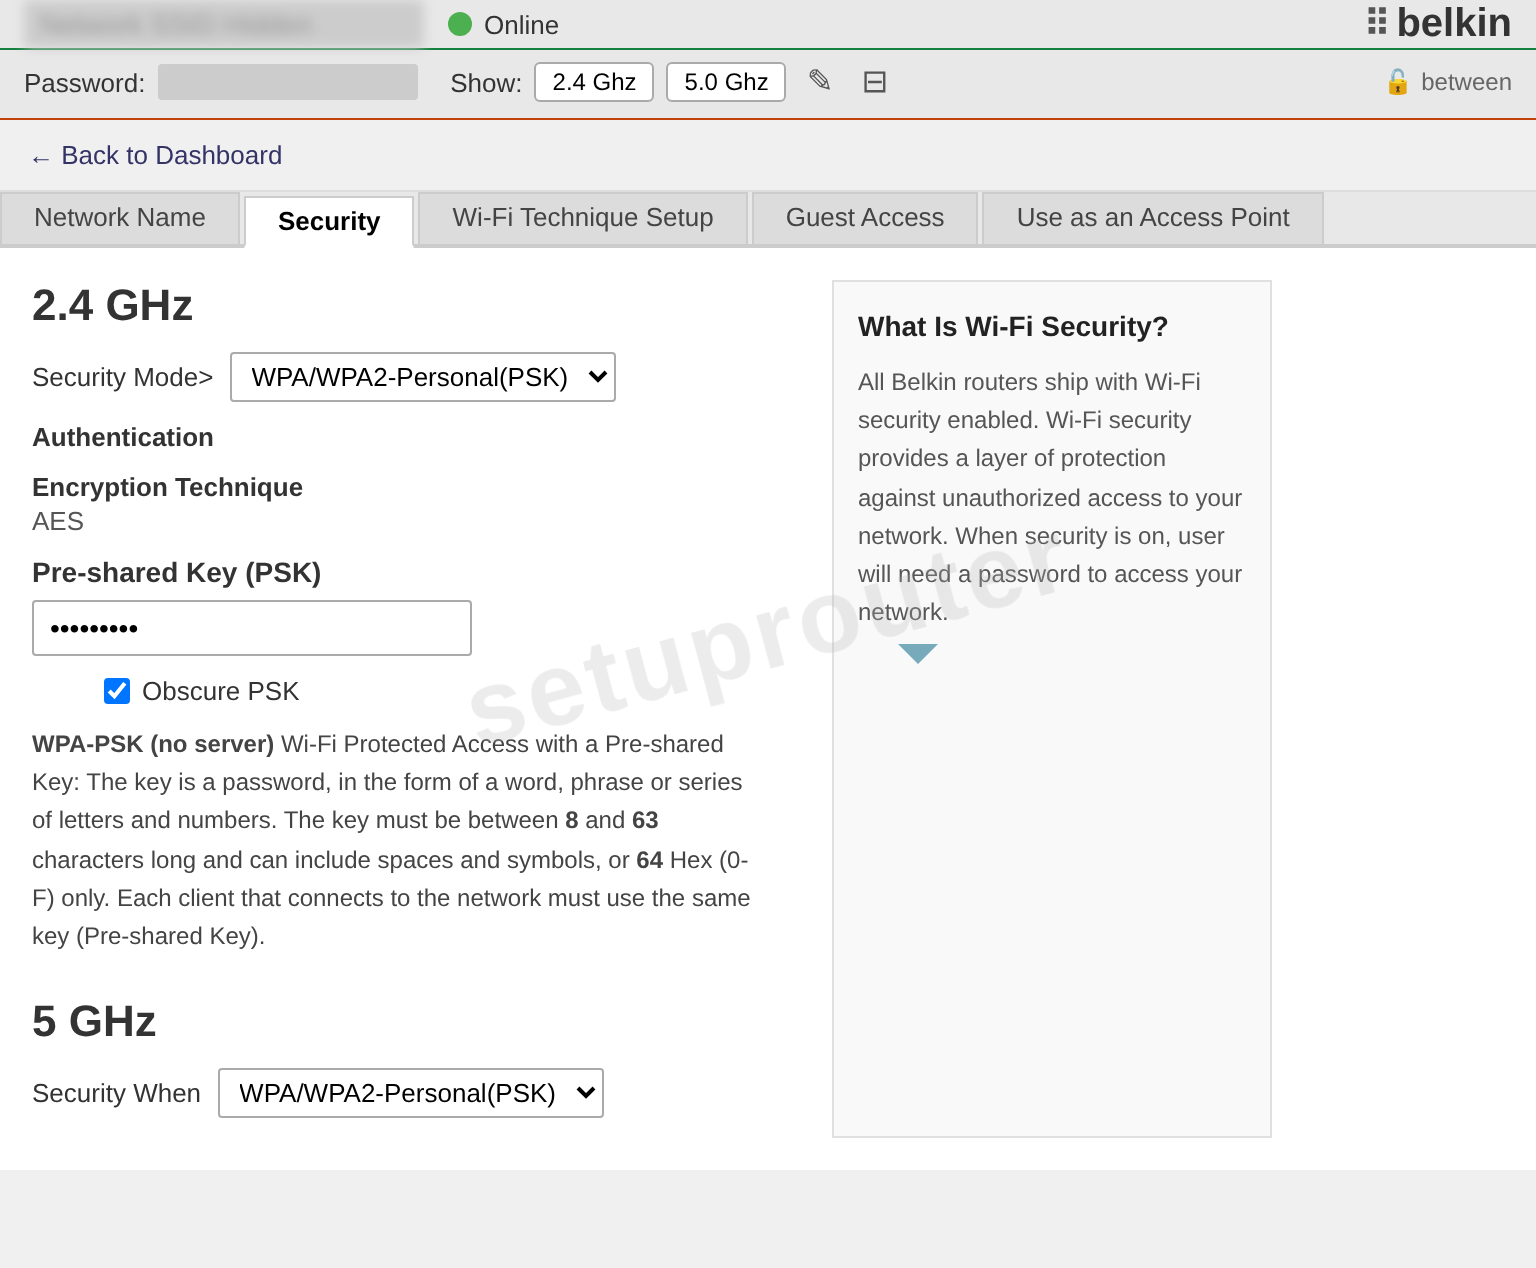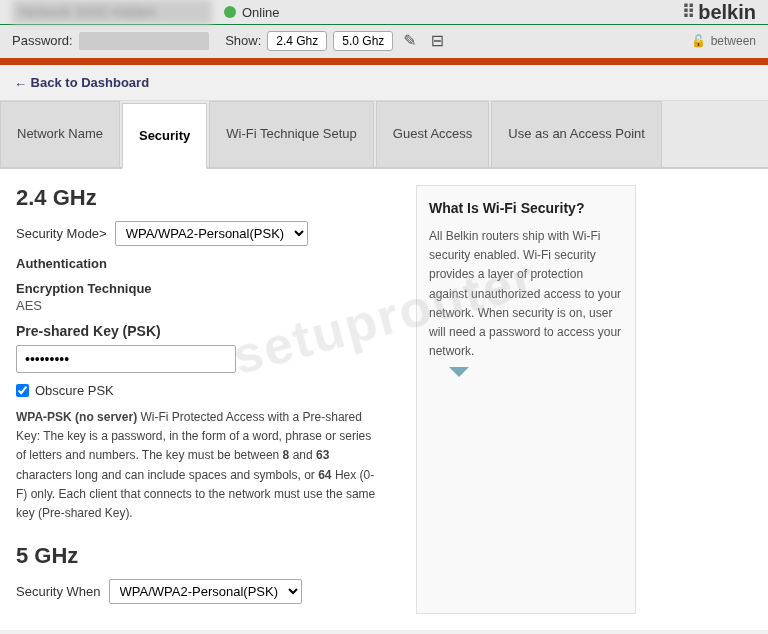--- a/index.html
+++ b/index.html
@@ -29,21 +29,21 @@
     .belkin-logo { font-size: 20px; font-weight: bold; color: #333; display: flex; align-items: center; gap: 4px; }
     .belkin-dots { font-size: 18px; color: #555; letter-spacing: -1px; }
 
     
     .sub-header {
       background: #e8e8e8;
       padding: 4px 12px 6px 12px;
       display: flex;
       align-items: center;
       gap: 16px;
-      border-bottom: 7px solid #c2410c;
+      border-bottom: 1px solid #c2410c;
     }
     .password-row { display: flex; align-items: center; gap: 6px; font-size: 13px; }
     .password-value { background: #ccc; color: transparent; padding: 2px 40px; border-radius: 2px; font-size: 12px; }
     .show-row { display: flex; align-items: center; gap: 6px; font-size: 13px; }
     .freq-btn {
       background: #fff;
       border: 1px solid #aaa;
       border-radius: 3px;
       padding: 2px 8px;
       font-size: 12px;
@@ -64,36 +64,35 @@
       gap: 4px;
       color: #666;
       font-size: 12px;
     }
 
     
     .back-link {
       padding: 10px 14px;
       background: #f0f0f0;
       border-bottom: 1px solid #ddd;
-      font-weight: bold;
     }
     .back-link a {
       color: #336;
       text-decoration: none;
       font-size: 13px;
     }
 
     
     .tabs {
       display: flex;
       background: #e8e8e8;
       border-bottom: 2px solid #ccc;
     }
     .tab {
-      padding: 24px 16px;
+      padding: 4px 16px;
       font-size: 13px;
       cursor: pointer;
       border: 1px solid #ccc;
       border-bottom: none;
       background: #dcdcdc;
       color: #444;
       margin-right: 2px;
     }
     .tab.active {
       background: #fff;
@@ -129,21 +128,21 @@
     .enc-label { font-weight: bold; font-size: 13px; margin-bottom: 2px; display: block; }
     .enc-value { font-size: 13px; color: #555; margin-bottom: 8px; }
     .psk-label { font-weight: bold; font-size: 14px; margin-bottom: 6px; display: block; }
     .psk-input {
       border: 1px solid #aaa;
       padding: 5px 8px;
       font-size: 14px;
       width: 220px;
       border-radius: 2px;
     }
-    .checkbox-row { display: flex; align-items: center; gap: 6px; margin-top: 8px; margin-bottom: 10px; font-size: 13px; }
+    .checkbox-row { display: flex; align-items: center; gap: 6px; margin-top: 8px; margin-bottom: 10px; font-size: 13px; margin-left: 36px; }
     .description-box { font-size: 12px; color: #444; line-height: 1.6; max-width: 360px; }
     .description-box strong { font-weight: bold; }
 
     .right-panel h3 { font-size: 14px; font-weight: bold; color: #222; margin-bottom: 8px; }
     .right-panel p { font-size: 12px; color: #555; line-height: 1.6; }
     .speech-bubble-tail {
       width: 0; height: 0;
       border-left: 10px solid transparent;
       border-right: 10px solid transparent;
       border-top: 10px solid #7ab;

